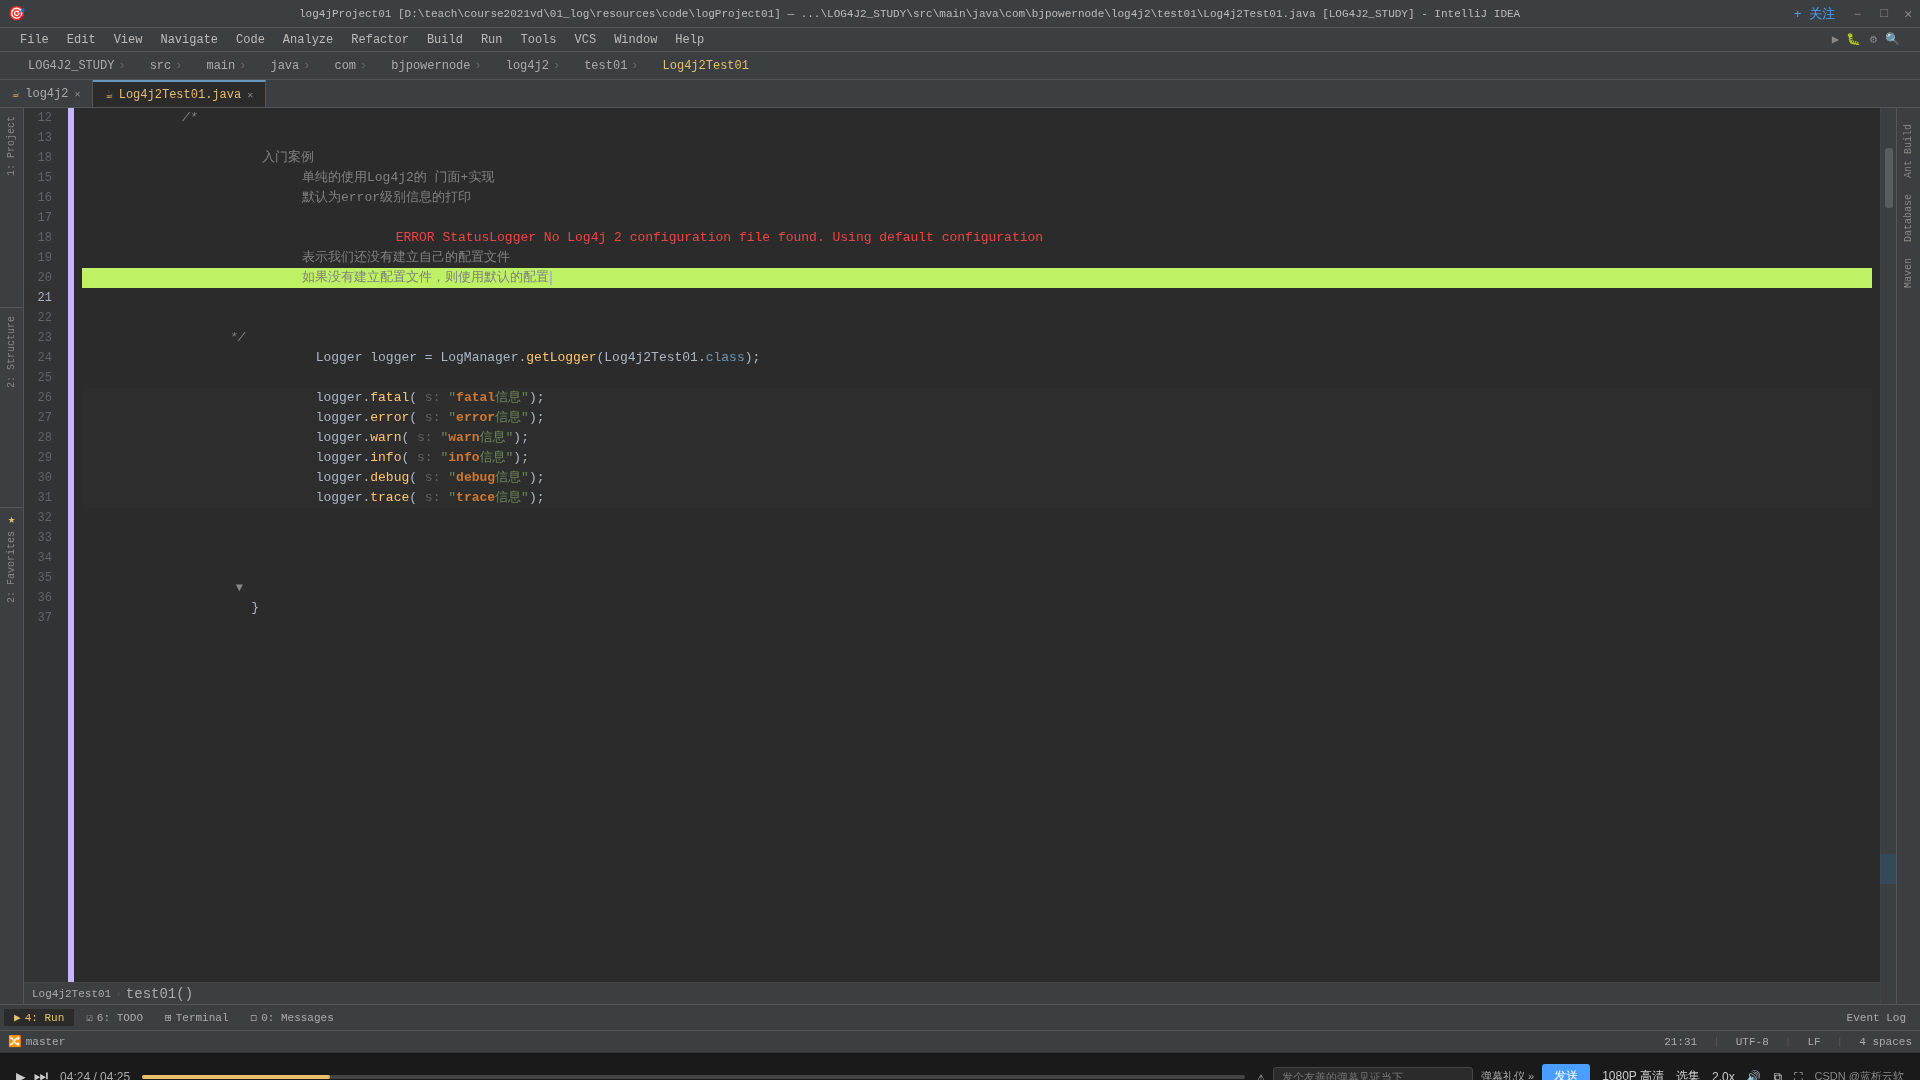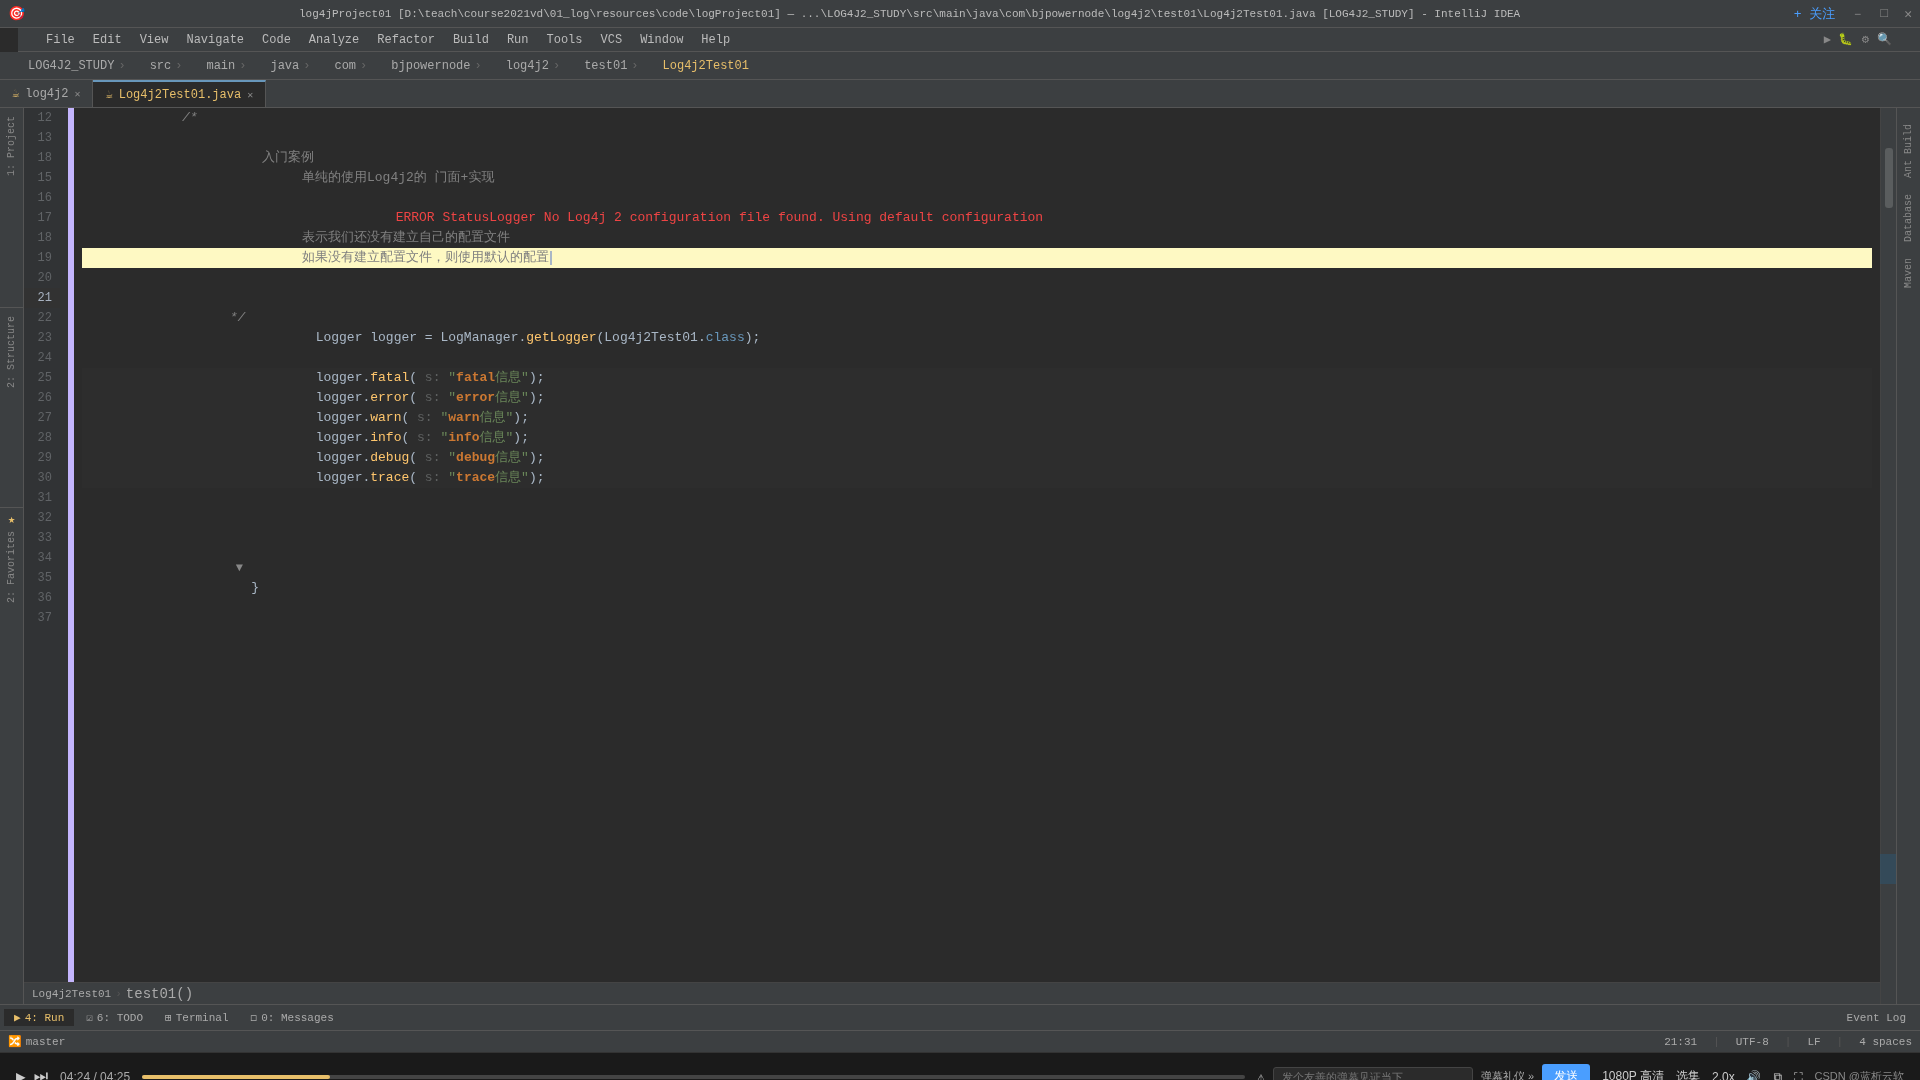--- a/index.html
+++ b/index.html
@@ -24,24 +24,23 @@
       color: #bbbbbb;
       border-bottom: 1px solid #555;
     }
 
     
     #menu-bar {
       height: 24px;
       background: #3c3f41;
       display: flex;
       align-items: center;
-      padding: 0 20px;
+      padding: 0 12px;
       border-bottom: 1px solid #555;
       gap: 2px;
-      margin-left: 18px;
     }
     .menu-item {
       padding: 2px 8px;
       font-size: 12px;
       color: #bbbbbb;
       cursor: pointer;
     }
 
     
     #path-bar {
@@ -458,34 +457,37 @@
 
         <div class="code-line">
           <span style="padding-left:180px;" class="comment-cn">入门案例</span>
         </div>
 
         <div class="code-line">
           <span style="padding-left:220px;" class="comment-cn">单纯的使用Log4j2的 门面+实现</span>
         </div>
 
 
+        <div class="code-line">
+          <span style="padding-left:220px;" class="comment-cn">默认为error级别信息的打印</span>
+        </div>
 
         <div class="code-line"></div>
 
         <div class="code-line">
           <span style="padding-left:220px;">
             <span class="error-text">ERROR StatusLogger No Log4j 2 configuration file found. Using default configuration</span>
           </span>
         </div>
 
         <div class="code-line">
           <span style="padding-left:220px;" class="comment-cn">表示我们还没有建立自己的配置文件</span>
         </div>
 
-        <div class="code-line current-line" style="background:#fef9c3;">
+        <div class="code-line current-line" style="background:#bef264;">
           <span style="padding-left:220px;" class="comment-cn">如果没有建立配置文件，则使用默认的配置<span class="cursor-blink"></span></span>
         </div>
 
         <div class="code-line"></div>
 
         <div class="code-line"></div>
 
         <div class="code-line">
           <span style="padding-left:140px;" class="comment"> */</span>
         </div>

